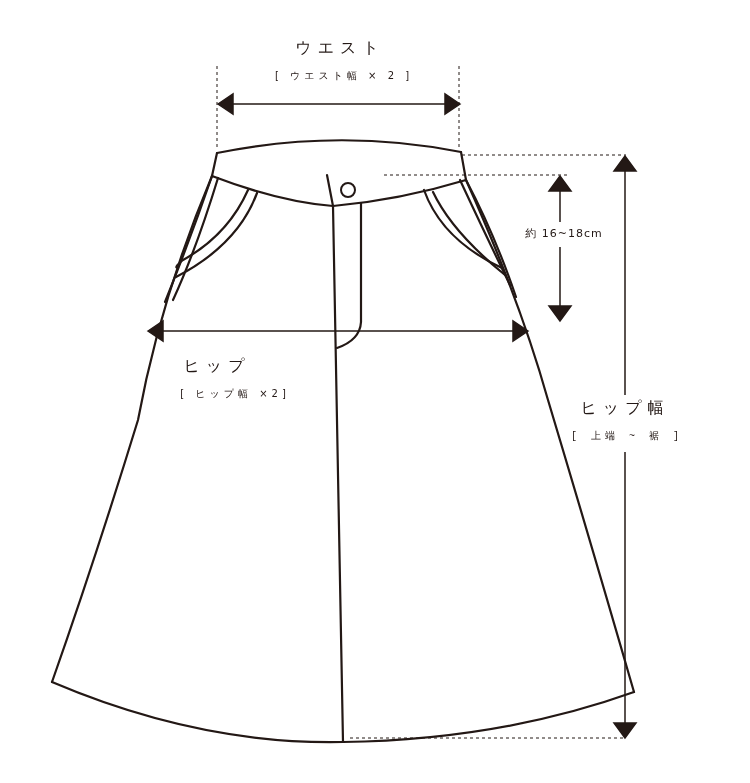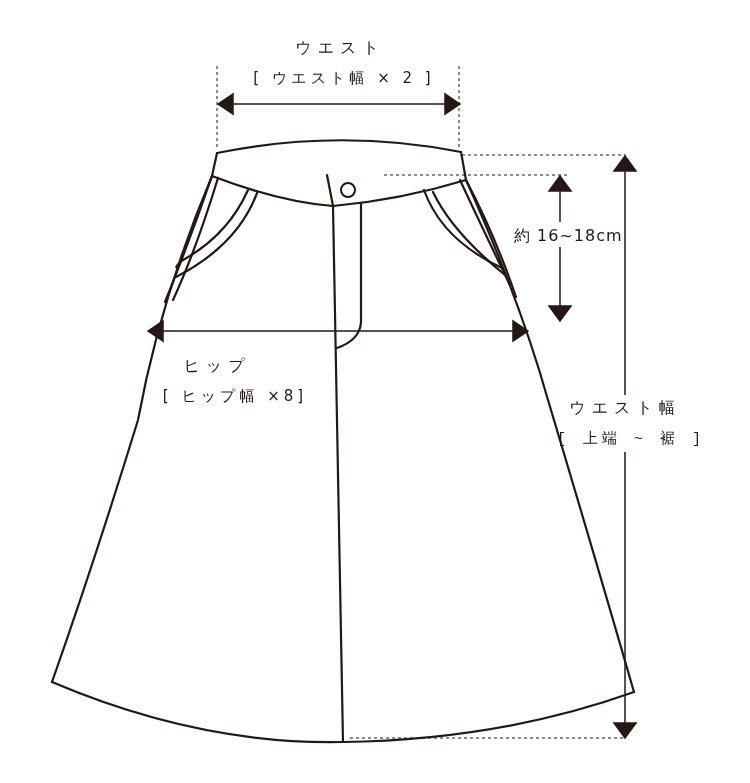--- a/index.html
+++ b/index.html
@@ -1,21 +1,21 @@
 <!DOCTYPE html>
 <html><head>
   <meta charset="utf-8">
   <style>
     html, body { margin: 0; padding: 0; background: #ffffff; }
     body { width: 750px; height: 783px; position: relative; overflow: hidden; font-family: "DejaVu Sans", sans-serif; color: #231815; }
     svg { position: absolute; left: 0; top: 0; }
     .lbl { position: absolute; white-space: nowrap; color: #231815; text-align: center; }
     .title { font-size: 16px; letter-spacing: 6px; }
-    .sub { font-size: 15px; letter-spacing: 4px; }
-    .small { font-size: 16px; letter-spacing: 1px; }
+    .sub { font-size: 10px; letter-spacing: 4px; }
+    .small { font-size: 11px; letter-spacing: 1px; }
   </style>
 </head>
 <body>
 
 <svg width="750" height="783" viewBox="0 0 750 783">
   <g fill="none" stroke="#231815" stroke-width="2.2" stroke-linejoin="round" stroke-linecap="round">
 
     <path d="M217 153 Q340 128 461 152"></path>
     <path d="M212 176 Q280 202 333 206 Q400 200 466 180"></path>
     <path d="M217 153 L212 176"></path>
@@ -70,18 +70,18 @@
     <line x1="625" y1="452" x2="625" y2="724"></line>
     <polygon points="625,156 614,171 636,171"></polygon>
     <polygon points="625,738 614,723 636,723"></polygon>
   </g>
 </svg>
 
 <div class="lbl title" style="left:270px; top:38px; width:140px;">ウエスト</div>
 <div class="lbl sub" style="left:244px; top:69px; width:200px;">[ ウエスト幅 × 2 ]</div>
 
 <div class="lbl title" style="left:172px; top:356px; width:90px;">ヒップ</div>
-<div class="lbl sub" style="left:150px; top:387px; width:170px;">[ ヒップ幅 ×8]</div>
+<div class="lbl sub" style="left:150px; top:387px; width:170px;">[ ヒップ幅 ×2]</div>
 
 <div class="lbl small" style="left:514px; top:226px; width:100px;">約 16~18cm</div>
 
-<div class="lbl title" style="left:550px; top:398px; width:150px;">ウエスト幅</div>
+<div class="lbl title" style="left:550px; top:398px; width:150px;">ヒップ幅</div>
 <div class="lbl sub" style="left:557px; top:429px; width:140px;font-family:Liberation Mono, monospace;">[ 上端 ~ 裾 ]</div>
 
 </body></html>

